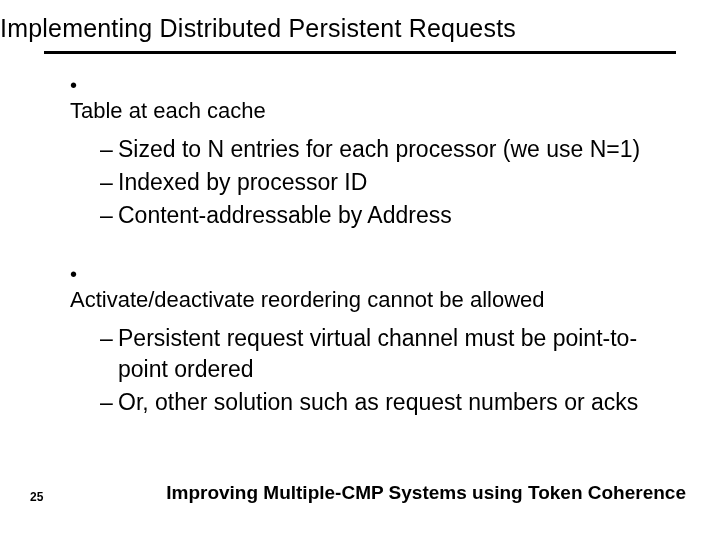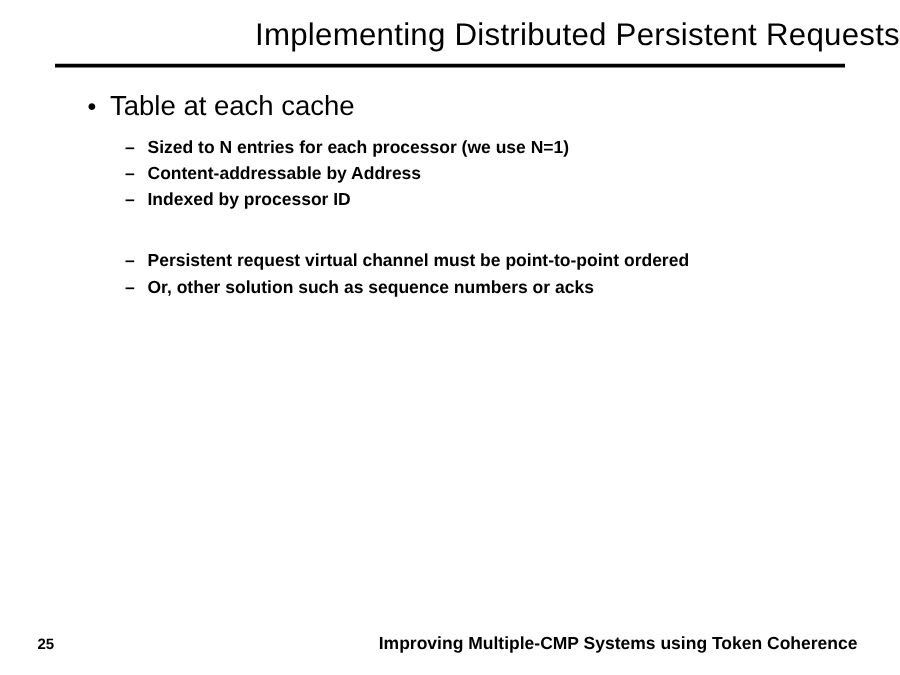--- a/index.html
+++ b/index.html
@@ -1,33 +1,33 @@
 <!DOCTYPE html>
 <html><head>
 <meta charset="utf-8">
 <style>
   * { margin: 0; padding: 0; box-sizing: border-box; }
   html, body { width: 720px; height: 540px; background: #fff; font-family: Arial, Helvetica, sans-serif; color: #000; }
   .slide { position: relative; width: 720px; height: 540px; }
-  .title { font-size: 25px; text-align: right; padding-top: 14px; padding-bottom: 8px; letter-spacing: 0.2px; }
+  .title { font-size: 25px; text-align: left; padding-top: 14px; padding-bottom: 8px; letter-spacing: 0.2px; }
   .rule { height: 3px; background: #000; margin: 0 44px 18px 44px; }
   .content { padding: 0 50px 0 70px; }
   ul.top { list-style: none; }
   ul.top > li { margin-bottom: 30px; }
-  .b1 { display: flex; align-items: flex-start; font-size: 22px; margin-bottom: 10px; }
+  .b1 { display: flex; align-items: flex-start; font-size: 22px; margin-bottom: 10px; flex-direction: column; }
   .b1 .dot { width: 18px; flex: 0 0 18px; }
   .b1 .dot::before { content: "•"; font-size: 20px; line-height: 22px; }
   ul.sub { list-style: none; padding-left: 30px; }
-  ul.sub li { display: flex; align-items: flex-start; font-size: 14px; line-height: 1.35; margin-bottom: 2px; font-weight: bold; }
+  ul.sub li { display: flex; align-items: flex-start; font-size: 23px; line-height: 1.35; margin-bottom: 2px; }
   ul.sub li .dash { flex: 0 0 18px; }
   ul.sub li .dash::before { content: "–"; }
   ul.sub li .txt { flex: 1; }
-  .footer { position: absolute; bottom: 18px; left: 0; right: 0; display: flex; justify-content: space-between; align-items: flex-end; padding: 0 34px 0 30px; }
+  .footer { position: absolute; bottom: 36px; left: 0; right: 0; display: flex; justify-content: space-between; align-items: flex-end; padding: 0 34px 0 30px; }
   .pagenum { font-size: 12px; font-weight: bold; }
-  .foot-title { font-size: 14px; font-weight: bold; }
+  .foot-title { font-size: 19px; font-weight: bold; }
 </style>
 </head>
 <body>
 <div class="slide">
 
   <div class="title">Implementing Distributed Persistent Requests</div>
   <div class="rule"></div>
 
   <div class="content">
     <ul class="top">
@@ -36,41 +36,45 @@
           <span class="dot"></span>
           <span>Table at each cache</span>
         </div>
         <ul class="sub">
           <li>
               <span class="dash"></span>
               <span class="txt">Sized to N entries for each processor (we use N=1)</span>
             </li>
           <li>
               <span class="dash"></span>
-              <span class="txt">Content-addressable by Address</span>
+              <span class="txt">Indexed by processor ID</span>
             </li>
           <li>
               <span class="dash"></span>
-              <span class="txt">Indexed by processor ID</span>
+              <span class="txt">Content-addressable by Address</span>
             </li>
         </ul>
       </li>
 
       <li>
       </li>
 
       <li>
+        <div class="b1">
+          <span class="dot"></span>
+          <span>Activate/deactivate reordering cannot be allowed</span>
+        </div>
         <ul class="sub">
           <li>
               <span class="dash"></span>
               <span class="txt">Persistent request virtual channel must be point-to-point ordered</span>
             </li>
           <li>
               <span class="dash"></span>
-              <span class="txt">Or, other solution such as sequence numbers or acks</span>
+              <span class="txt">Or, other solution such as request numbers or acks</span>
             </li>
         </ul>
       </li>
     </ul>
   </div>
 
   <div class="footer">
     <span class="pagenum">25</span>
     <span class="foot-title">Improving Multiple-CMP Systems using Token Coherence</span>
   </div>

